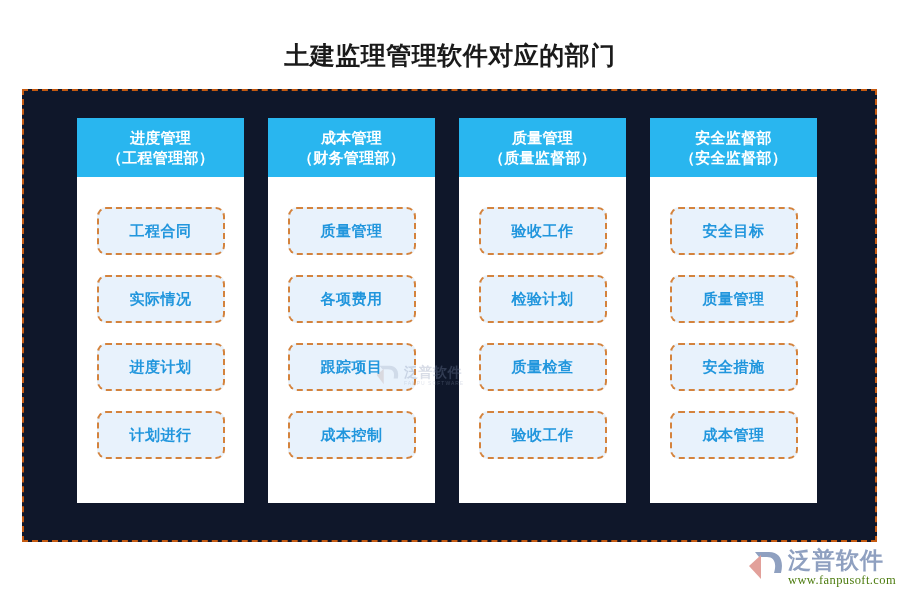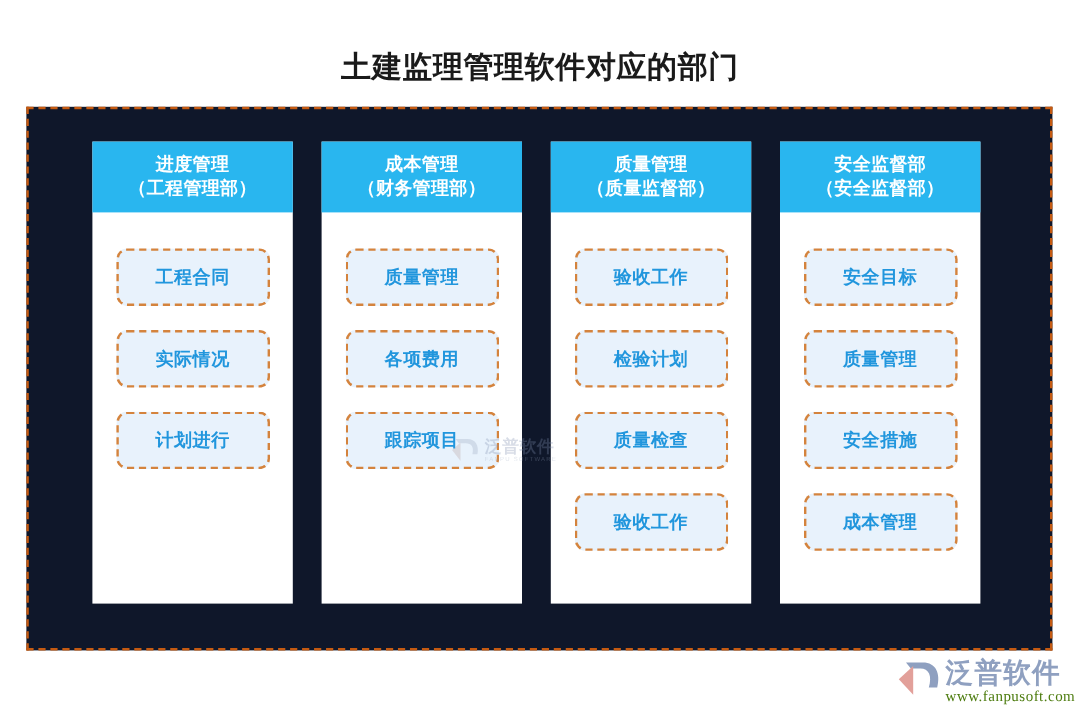--- a/index.html
+++ b/index.html
@@ -184,33 +184,35 @@
   <div id="columns">
 
     <div class="column">
       <div class="col-header">
         <span>进度管理</span>
         <span>（工程管理部）</span>
       </div>
       <div class="col-items">
         <div class="item-box">工程合同</div>
         <div class="item-box">实际情况</div>
+        <div class="item-box">进度计划</div>
         <div class="item-box">计划进行</div>
       </div>
     </div>
 
     <div class="column">
       <div class="col-header">
         <span>成本管理</span>
         <span>（财务管理部）</span>
       </div>
       <div class="col-items">
         <div class="item-box">质量管理</div>
         <div class="item-box">各项费用</div>
         <div class="item-box">跟踪项目</div>
+        <div class="item-box">成本控制</div>
       </div>
     </div>
 
     <div class="column">
       <div class="col-header">
         <span>质量管理</span>
         <span>（质量监督部）</span>
       </div>
       <div class="col-items">
         <div class="item-box">验收工作</div>

